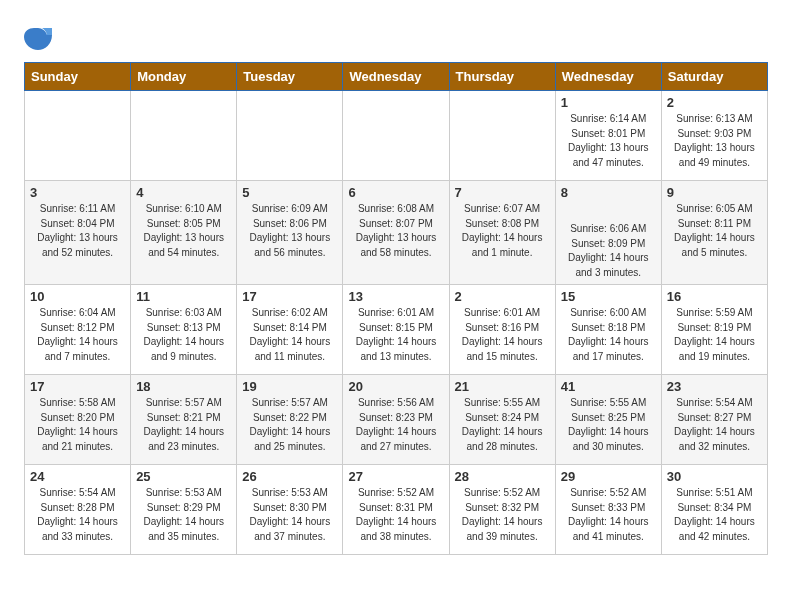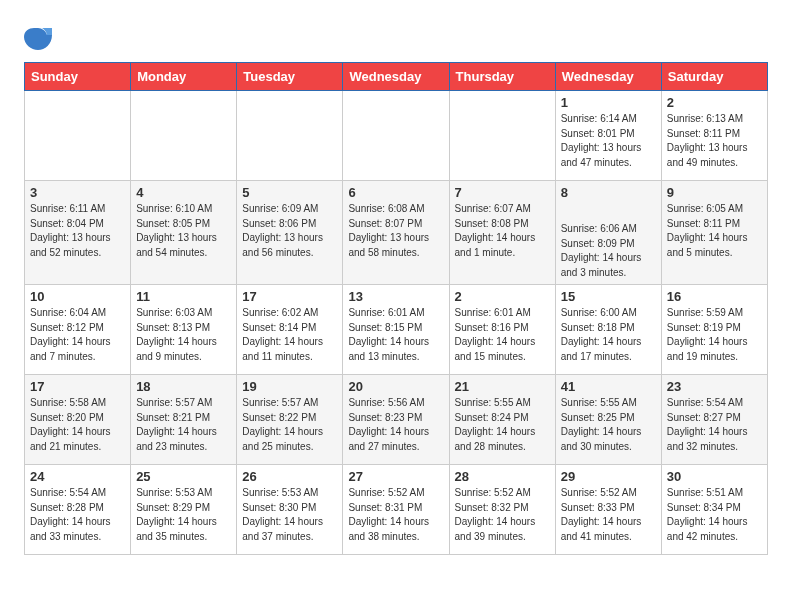--- a/index.html
+++ b/index.html
@@ -53,21 +53,21 @@
     .location-title {
       font-size: 16px;
       color: #555;
     }
     .calendar-table {
       width: 100%;
       border-collapse: collapse;
       table-layout: fixed;
     }
     .calendar-table th {
-      background: #ef4444;
+      background: #a16207;
       color: #fff;
       font-size: 13px;
       font-weight: bold;
       padding: 6px 6px;
       text-align: left;
       border: 1px solid #2d6ab0;
     }
     .calendar-table td {
       border: 1px solid #ccc;
       vertical-align: top;
@@ -86,20 +86,21 @@
     .day-number {
       font-size: 13px;
       font-weight: bold;
       display: block;
       margin-bottom: 2px;
     }
     .day-info {
       font-size: 10px;
       color: #333;
       line-height: 1.45;
+      text-align: center;
     }
     .empty-cell {
       background: #f9f9f9;
     }
   </style>
 </head>
 <body>
 
 <div>
   <div class="header-section">
@@ -141,21 +142,21 @@
           <td>
             <span class="day-number">1</span>
             <div class="day-info" style="white-space: pre-line;">Sunrise: 6:14 AM
 Sunset: 8:01 PM
 Daylight: 13 hours
 and 47 minutes.</div>
           </td>
           <td>
             <span class="day-number">2</span>
             <div class="day-info" style="white-space: pre-line;">Sunrise: 6:13 AM
-Sunset: 8:11 PM
+Sunset: 9:03 PM
 Daylight: 13 hours
 and 49 minutes.</div>
           </td>
         </tr>
         <tr>
           <td>
             <span class="day-number">3</span>
             <div class="day-info" style="white-space: pre-line;">Sunrise: 6:11 AM
 Sunset: 8:04 PM
 Daylight: 13 hours

